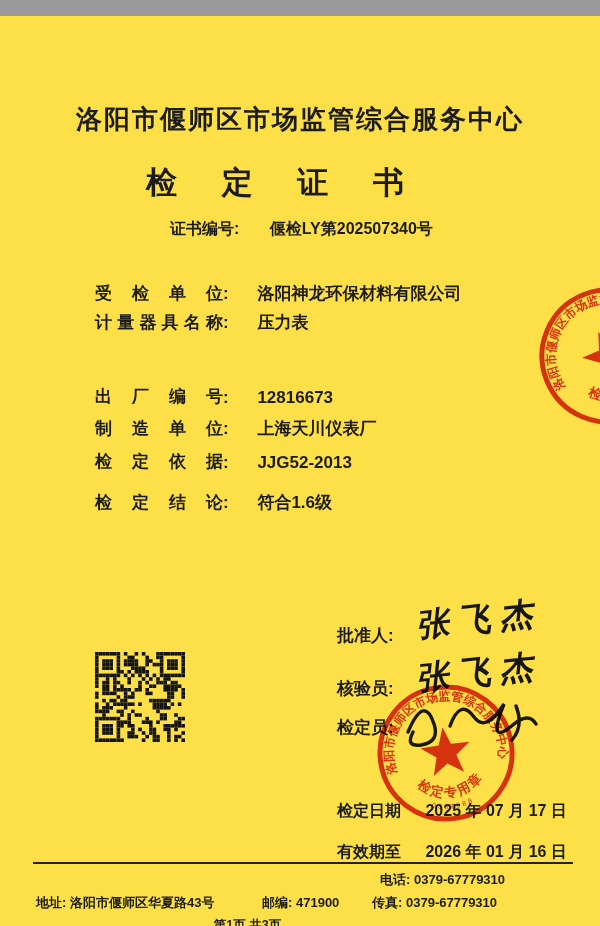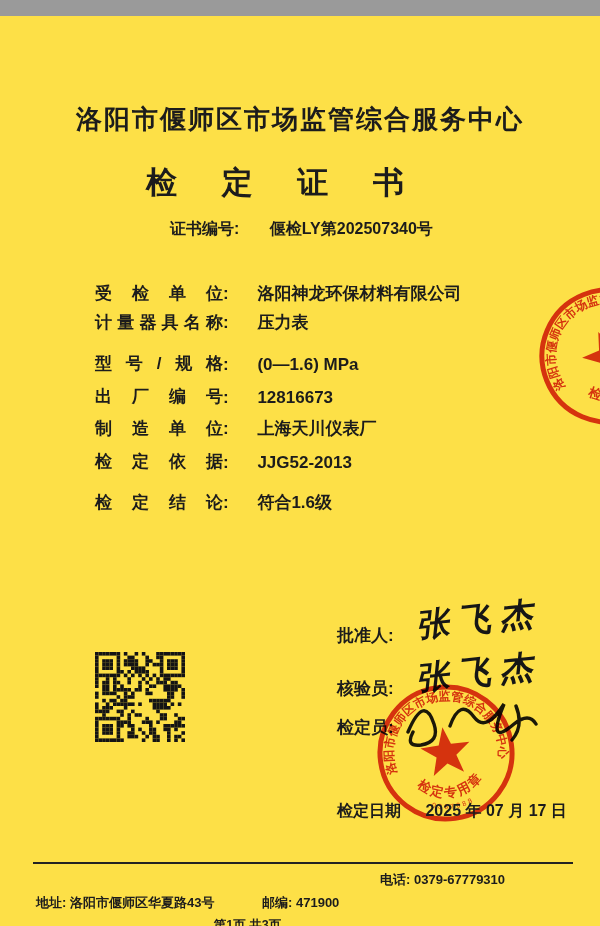--- a/index.html
+++ b/index.html
@@ -64,24 +64,20 @@
     <span class="val">偃检LY第202507340号</span>
   </div>
 
   <div class="abs field-row" style="top:266px">
     <span class="flabel">受检单位</span><span class="colon">:</span>
     <span class="fvalue">洛阳神龙环保材料有限公司</span>
   </div>
   <div class="abs field-row" style="top:295px">
     <span class="flabel">计量器具名称</span><span class="colon">:</span>
     <span class="fvalue">压力表</span>
-  </div>
-  <div class="abs field-row" style="top:336px">
-    <span class="flabel">型号/规格</span><span class="colon">:</span>
-    <span class="fvalue">(0—1.6) MPa</span>
   </div>
   <div class="abs field-row" style="top:369px">
     <span class="flabel">出厂编号</span><span class="colon">:</span>
     <span class="fvalue">12816673</span>
   </div>
   <div class="abs field-row" style="top:401px">
     <span class="flabel">制造单位</span><span class="colon">:</span>
     <span class="fvalue">上海天川仪表厂</span>
   </div>
   <div class="abs field-row" style="top:434px">
@@ -459,30 +455,38 @@
     </text>
     <text font-size="7" fill="#d4291f" letter-spacing="2.5">
       <textPath href="#arcSer2" startOffset="50%" text-anchor="middle">410307</textPath>
     </text>
   </svg>
 
   <div class="abs date-row" style="top:785px">
     <span>检定日期</span>
     <span class="val">2025 年 07 月 17 日</span>
   </div>
+  <div class="abs date-row" style="top:826px">
+    <span>有效期至</span>
+    <span class="val">2026 年 01 月 16 日</span>
+  </div>
 
   <div class="abs footer-rule"></div>
 
   <div class="abs footer f1b">
     <span>电话:</span>
     <span>0379-67779310</span>
   </div>
   <div class="abs footer f2a">
     <span>地址:</span>
     <span>洛阳市偃师区华夏路43号</span>
   </div>
   <div class="abs footer f2b">
     <span>邮编:</span>
     <span>471900</span>
   </div>
+  <div class="abs footer f2c">
+    <span>传真:</span>
+    <span>0379-67779310</span>
+  </div>
   <div class="abs f3">第1页 共3页</div>
 
 </div>
 
 </body></html>

